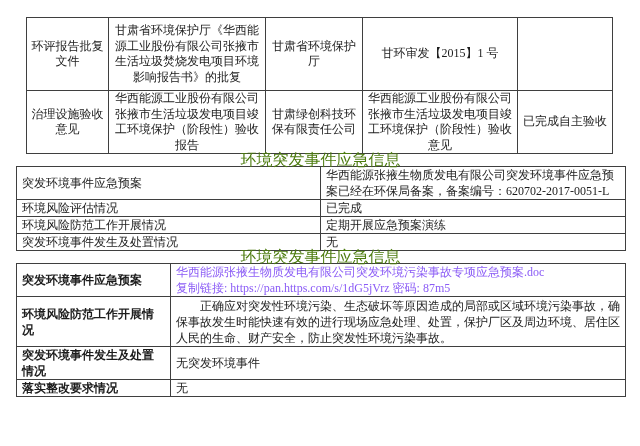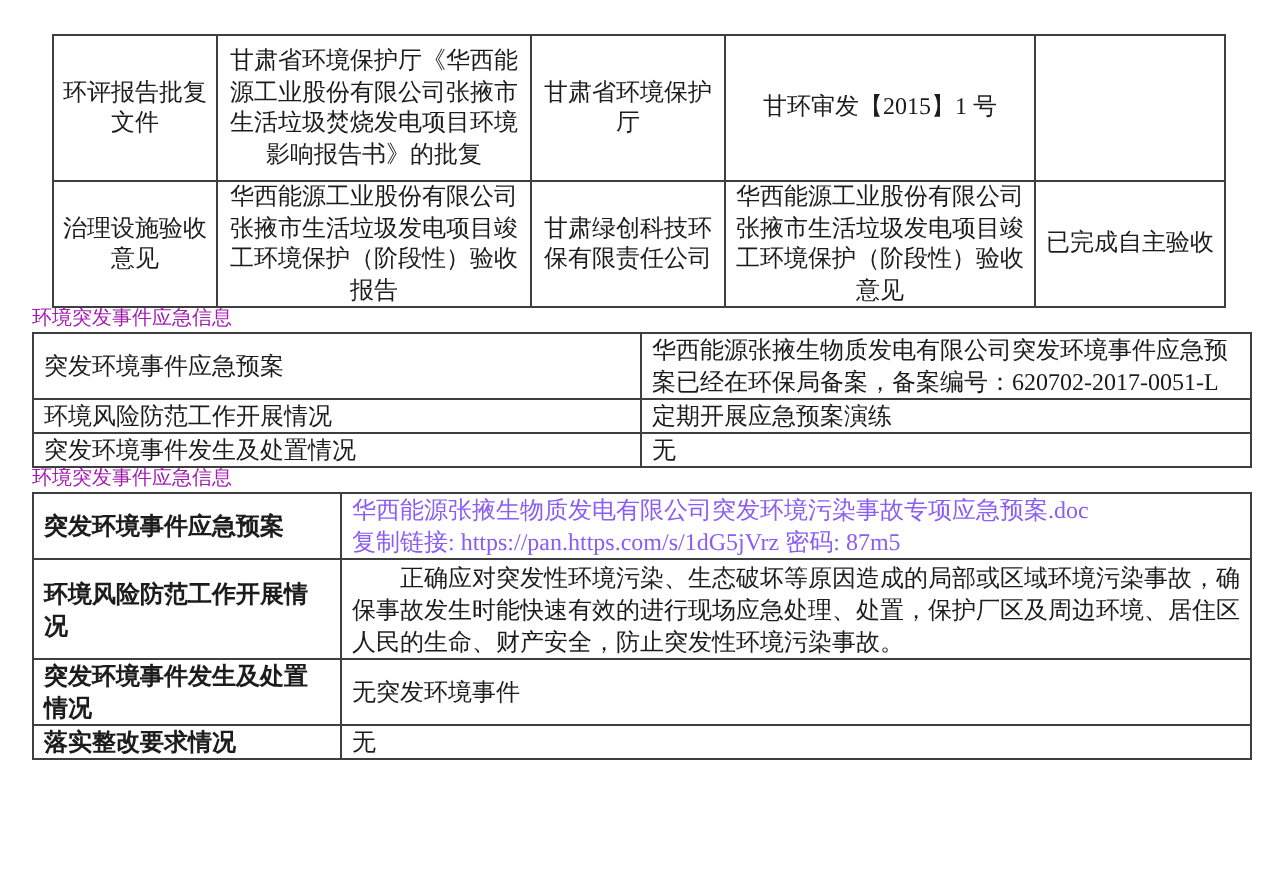--- a/index.html
+++ b/index.html
@@ -25,21 +25,21 @@
   .t2,.t3{margin-left:16px;width:609px;}
   .t2 td,.t3 td{line-height:16px;padding:0 5px;}
   .t2 .rtall{height:32px;}
   .t2 .rshort{height:16px;}
   .t3 .r1{height:33px;}
   .t3 .r2{height:50px;}
   .t3 .rshort{height:16px;}
   .t3 .lbl{font-weight:bold;}
   .sec-title{
     width:609px;margin-left:16px;height:12px;line-height:12.5px;
-    font-size:10px;color:#a21caf;
+    text-align:center;font-size:16px;color:#4d7c0f;
   }
   .al{text-align:left;}
   .ac{text-align:center;}
   .aj{text-align:justify;text-justify:inter-ideograph;}
   .gray{color:#8b5cf6;margin-top:33px;}
   .indent{text-indent:2em;}
   .nowrap{white-space:nowrap;}
 </style>
 </head>
 <body>
@@ -77,20 +77,24 @@
     <colgroup>
         <col style="width:304px">
         <col style="width:305px">
       </colgroup>
     <tbody>
         <tr class="rtall">
       <td class="al">突发环境事件应急预案</td>
       <td class="al">华西能源张掖生物质发电有限公司突发环境事件应急预案已经在环保局备案，备案编号：620702-2017-0051-L</td>
     </tr>
     <tr class="rshort">
+      <td class="al">环境风险评估情况</td>
+      <td class="al">已完成</td>
+    </tr>
+    <tr class="rshort">
       <td class="al">环境风险防范工作开展情况</td>
       <td class="al">定期开展应急预案演练</td>
     </tr>
     <tr class="rshort">
       <td class="al">突发环境事件发生及处置情况</td>
       <td class="al">无</td>
     </tr>
   </tbody>
     </table>
 

